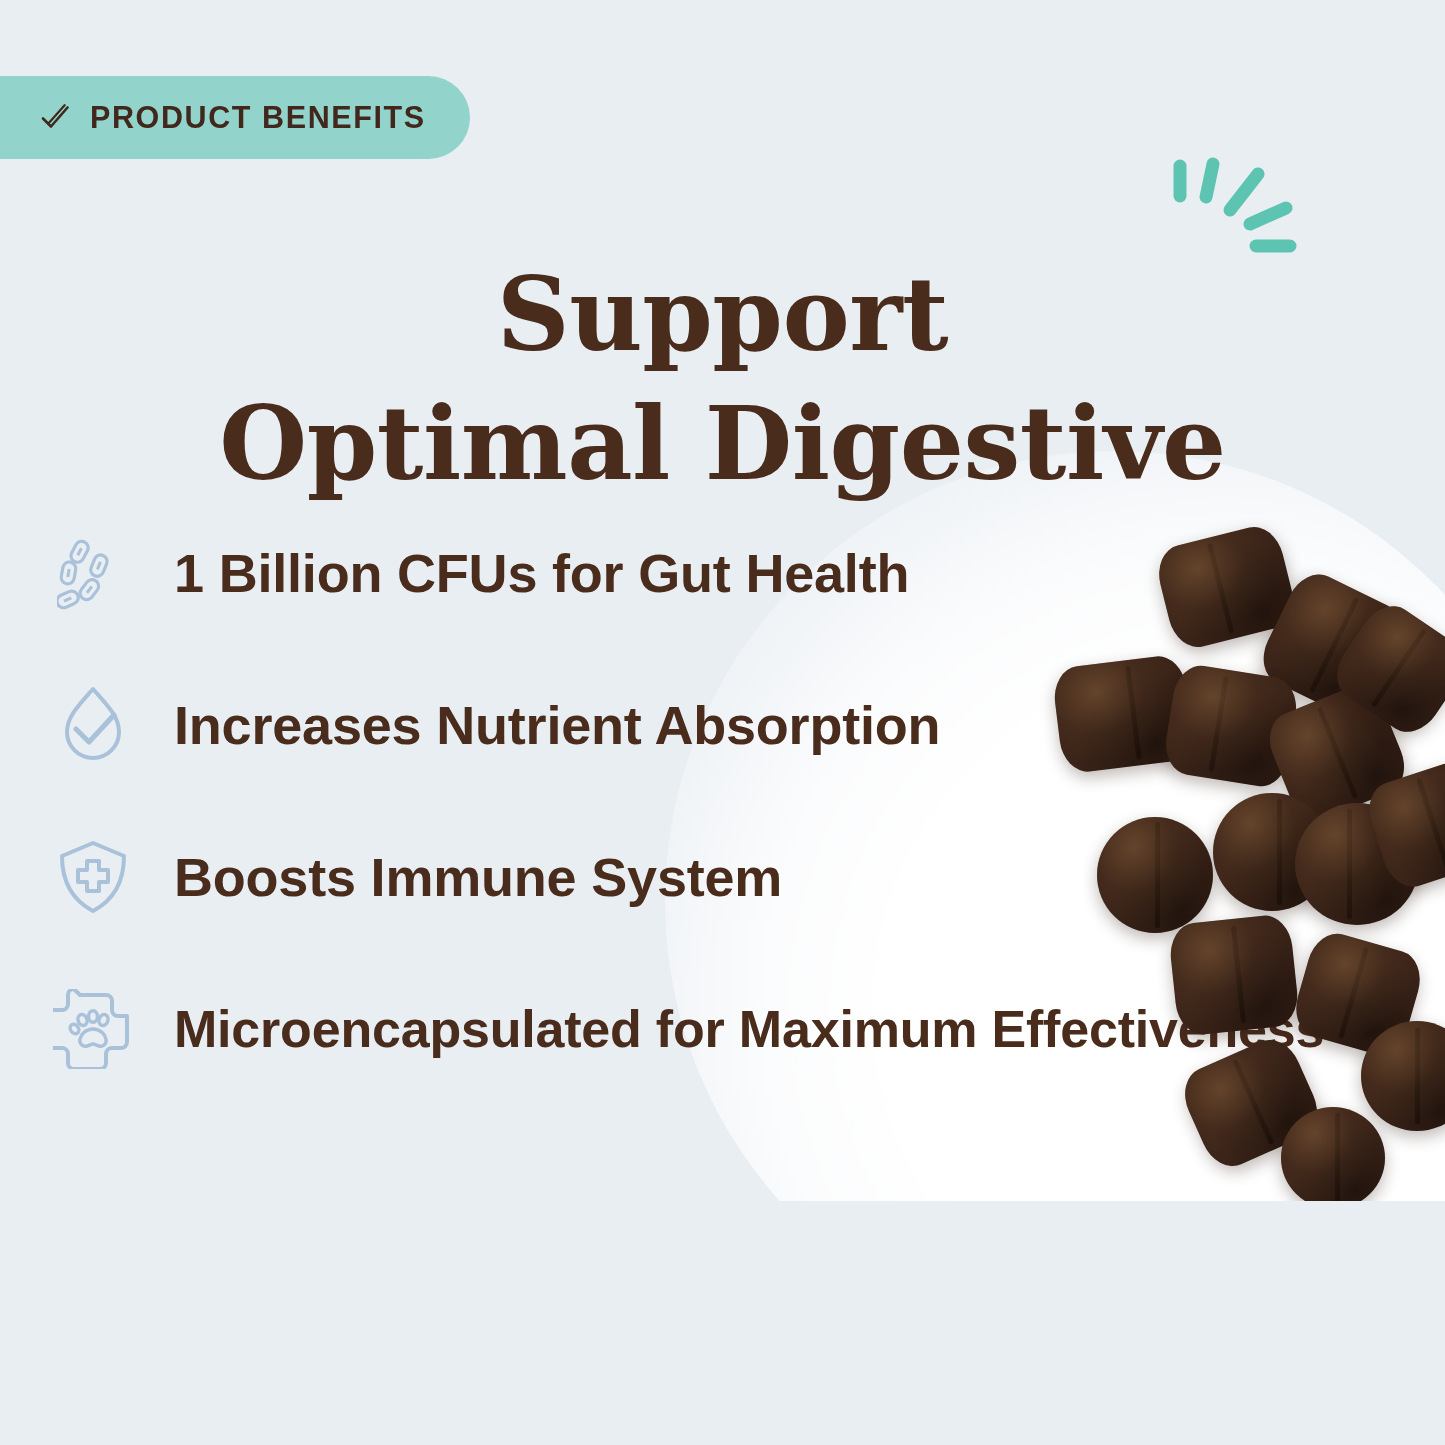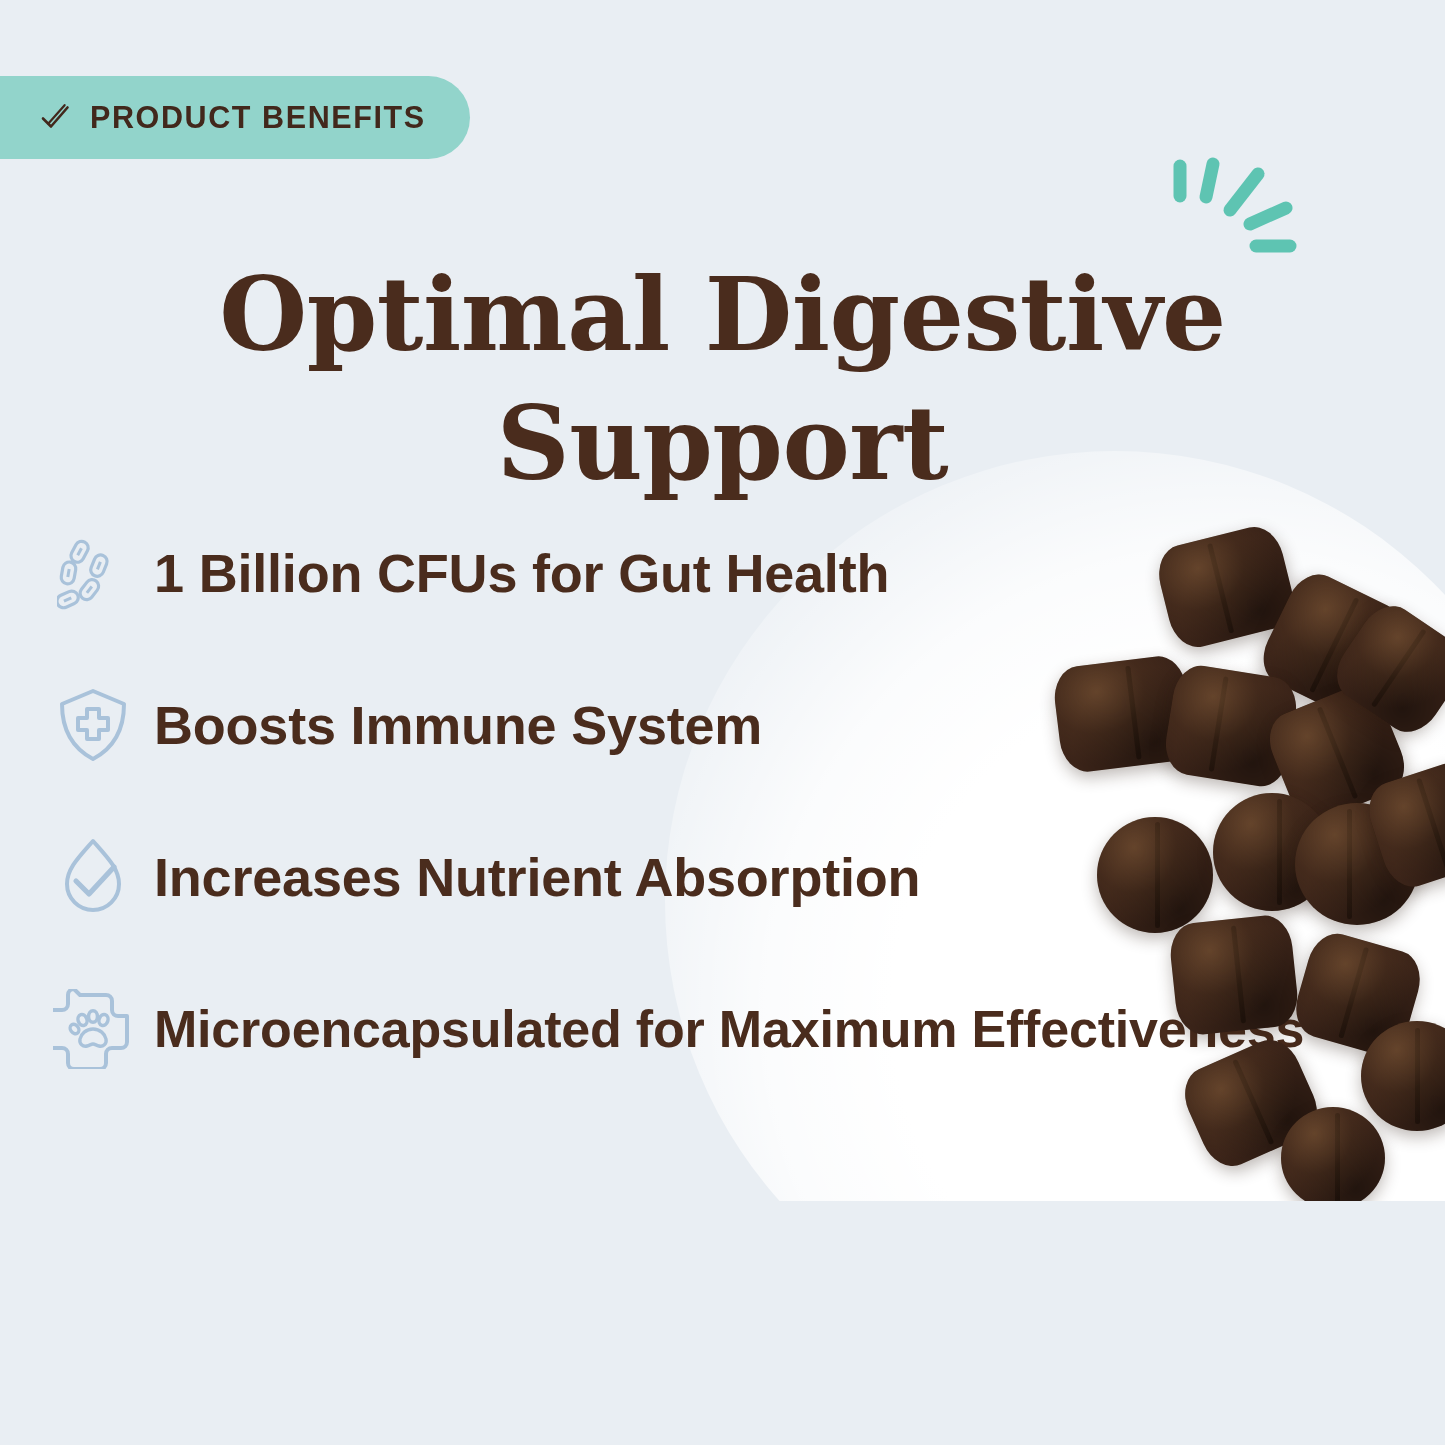--- a/index.html
+++ b/index.html
@@ -83,21 +83,21 @@
   .benefits {
     position: absolute;
     left: 52px;
     top: 497px;
     right: 60px;
   }
   .benefit-row {
     display: flex;
     align-items: center;
     height: 152px;
-    gap: 20px;
+    gap: 40px;
   }
   .benefit-icon {
     width: 82px;
     min-width: 82px;
     height: 82px;
     display: flex;
     align-items: center;
     justify-content: center;
   }
   .benefit-icon svg { display: block; }
@@ -157,22 +157,22 @@
 
   <div class="badge">
     <svg class="badge-check" viewBox="0 0 34 34">
       <path d="M5 17.5 L13 25.5 L29.5 6.5" fill="none" stroke="#42281c" stroke-width="2.6" stroke-linecap="round" stroke-linejoin="round"></path>
       <path d="M10.4 22.6 L26.6 4.2" fill="none" stroke="#42281c" stroke-width="2.2" stroke-linecap="round"></path>
     </svg>
     <span class="badge-label">PRODUCT BENEFITS</span>
   </div>
 
   <h1 class="title">
+    <span class="title-line">Support</span>
     <span class="title-line">Optimal Digestive</span>
-    <span class="title-line">Support</span>
   </h1>
 
   <svg class="burst" viewBox="0 0 160 135">
     <g stroke="#5ec4b2" stroke-width="13" stroke-linecap="round" fill="none">
       <line x1="12" y1="14" x2="12" y2="44"></line>
       <line x1="45" y1="12" x2="38" y2="45"></line>
       <line x1="90" y1="22" x2="62" y2="58"></line>
       <line x1="118" y1="56" x2="82" y2="72"></line>
       <line x1="122" y1="94" x2="88" y2="94"></line>
     </g>
@@ -206,40 +206,40 @@
             </g>
           </g>
         </svg>
       </span>
       <span class="benefit-text">1 Billion CFUs for Gut Health</span>
     </div>
 
 
     <div class="benefit-row">
       <span class="benefit-icon">
+        <svg width="74" height="82" viewBox="0 0 74 82">
+          <g fill="none" stroke="#a9c2da" stroke-width="4" stroke-linecap="round" stroke-linejoin="round">
+            <path d="M37 5 C52 22 63 33 63 48 A26 26 0 0 1 11 48 C11 33 22 22 37 5 Z"></path>
+            <path d="M20 45 L33 58 L58 31" stroke-width="5.2"></path>
+          </g>
+        </svg>
+      </span>
+      <span class="benefit-text">Increases Nutrient Absorption</span>
+    </div>
+
+    <div class="benefit-row">
+      <span class="benefit-icon">
         <svg width="78" height="80" viewBox="0 0 78 80">
           <g fill="none" stroke="#a9c2da" stroke-width="4" stroke-linejoin="round">
             <path d="M39 6 L70 19 C70 46 58 64 39 74 C20 64 8 46 8 19 Z"></path>
             <path d="M33 24 h12 v9 h9 v12 h-9 v9 h-12 v-9 h-9 v-12 h9 z"></path>
           </g>
         </svg>
       </span>
       <span class="benefit-text">Boosts Immune System</span>
-    </div>
-
-    <div class="benefit-row">
-      <span class="benefit-icon">
-        <svg width="74" height="82" viewBox="0 0 74 82">
-          <g fill="none" stroke="#a9c2da" stroke-width="4" stroke-linecap="round" stroke-linejoin="round">
-            <path d="M37 5 C52 22 63 33 63 48 A26 26 0 0 1 11 48 C11 33 22 22 37 5 Z"></path>
-            <path d="M20 45 L33 58 L58 31" stroke-width="5.2"></path>
-          </g>
-        </svg>
-      </span>
-      <span class="benefit-text">Increases Nutrient Absorption</span>
     </div>
 
     <div class="benefit-row long">
       <span class="benefit-icon">
         <svg width="80" height="80" viewBox="0 0 80 80">
           <g fill="none" stroke="#a9c2da" stroke-width="4" stroke-linejoin="round">
             <path d="M27 6 h26 a6 6 0 0 1 6 6 v9 a6 6 0 0 0 6 6 h9 a0 0 0 0 1 0 0 v26 a6 6 0 0 1 -6 6 h-9 a6 6 0 0 0 -6 6 v9 a6 6 0 0 1 -6 6 h-26 a6 6 0 0 1 -6 -6 v-9 a6 6 0 0 0 -6 -6 h-9 a6 6 0 0 1 -6 -6 v-26 a6 6 0 0 1 6 -6 h9 a6 6 0 0 0 6 -6 v-9 a6 6 0 0 1 6 -6 z"></path>
           </g>
           <g fill="none" stroke="#a9c2da" stroke-width="3.4">
             <ellipse cx="29.5" cy="31" rx="4.4" ry="5.6" transform="rotate(-18 29.5 31)"></ellipse>

